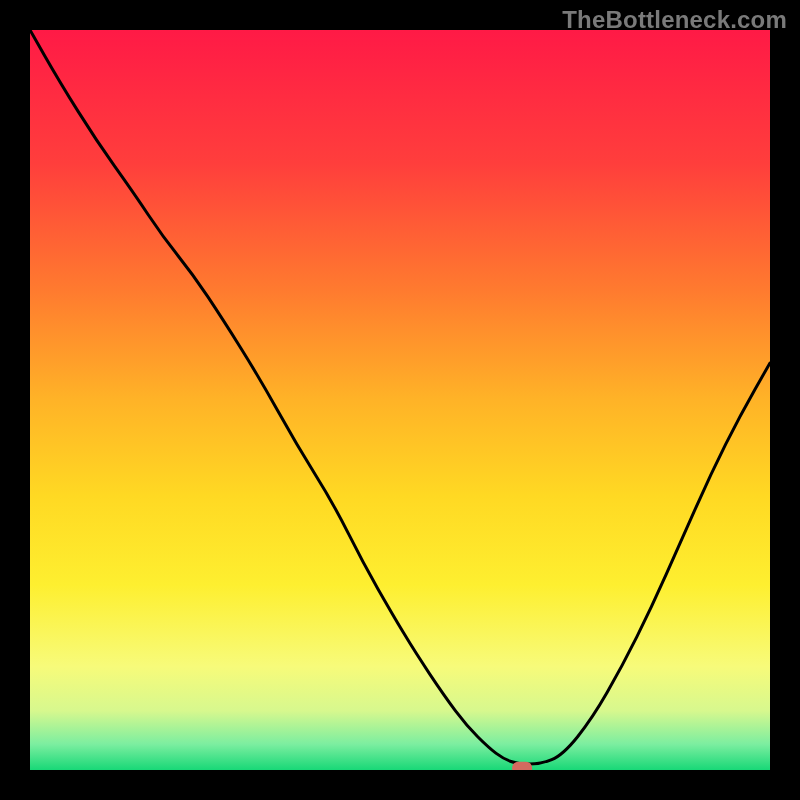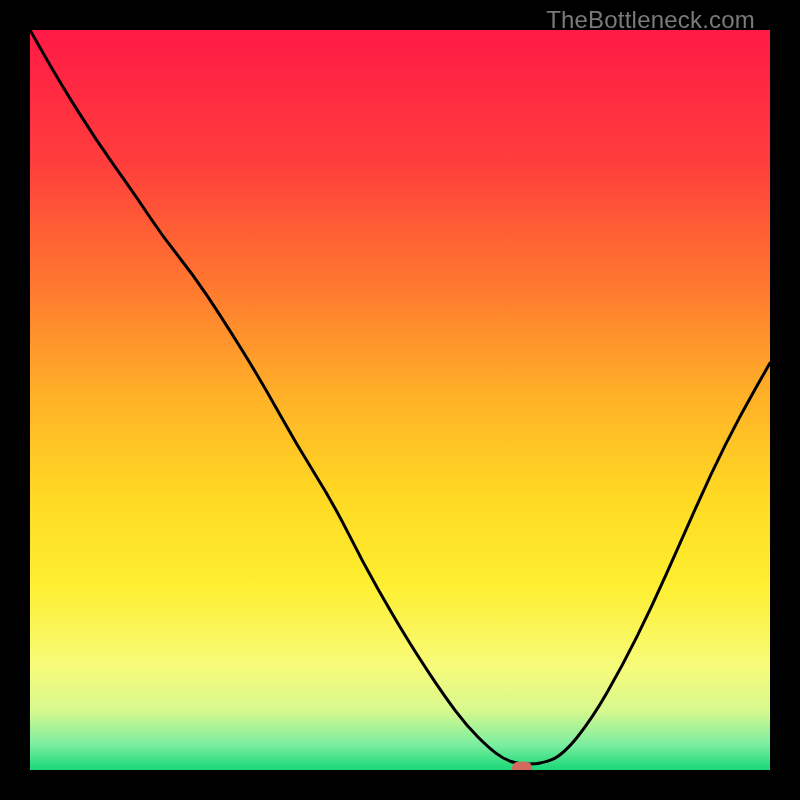--- a/index.html
+++ b/index.html
@@ -1,18 +1,18 @@
 <!DOCTYPE html>
 <html><head>
 <meta charset="utf-8">
 <style>
   html,body{margin:0;padding:0;width:800px;height:800px;background:#000;overflow:hidden;font-family:Arial,Helvetica,sans-serif}
   .frame{position:absolute;left:0;top:0;width:800px;height:800px;background:#000}
   .plot{position:absolute;left:30px;top:30px;width:740px;height:740px}
-  .watermark{position:absolute;top:6px;right:45px;color:#7a7a7a;font-size:24px;font-weight:400;letter-spacing:.2px}
+  .watermark{position:absolute;top:6px;right:13px;color:#7a7a7a;font-size:24px;font-weight:700;letter-spacing:.2px}
   svg{display:block}
 </style>
 </head>
 <body>
 
 <div class="frame">
   <div class="watermark">TheBottleneck.com</div>
   <div class="plot">
     <svg id="chart-svg" width="740" height="740" viewBox="0 0 740 740">
       <defs>

